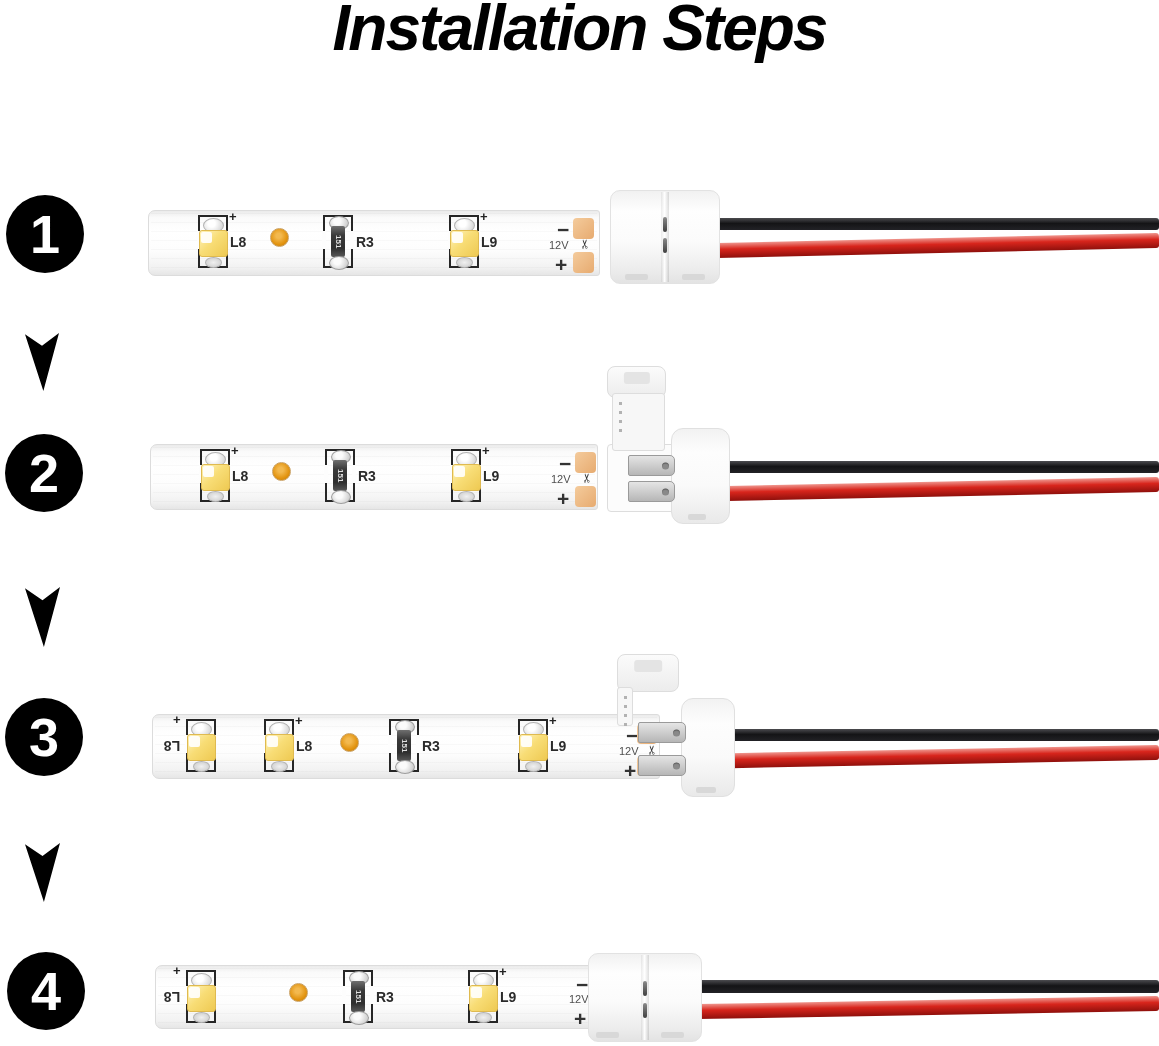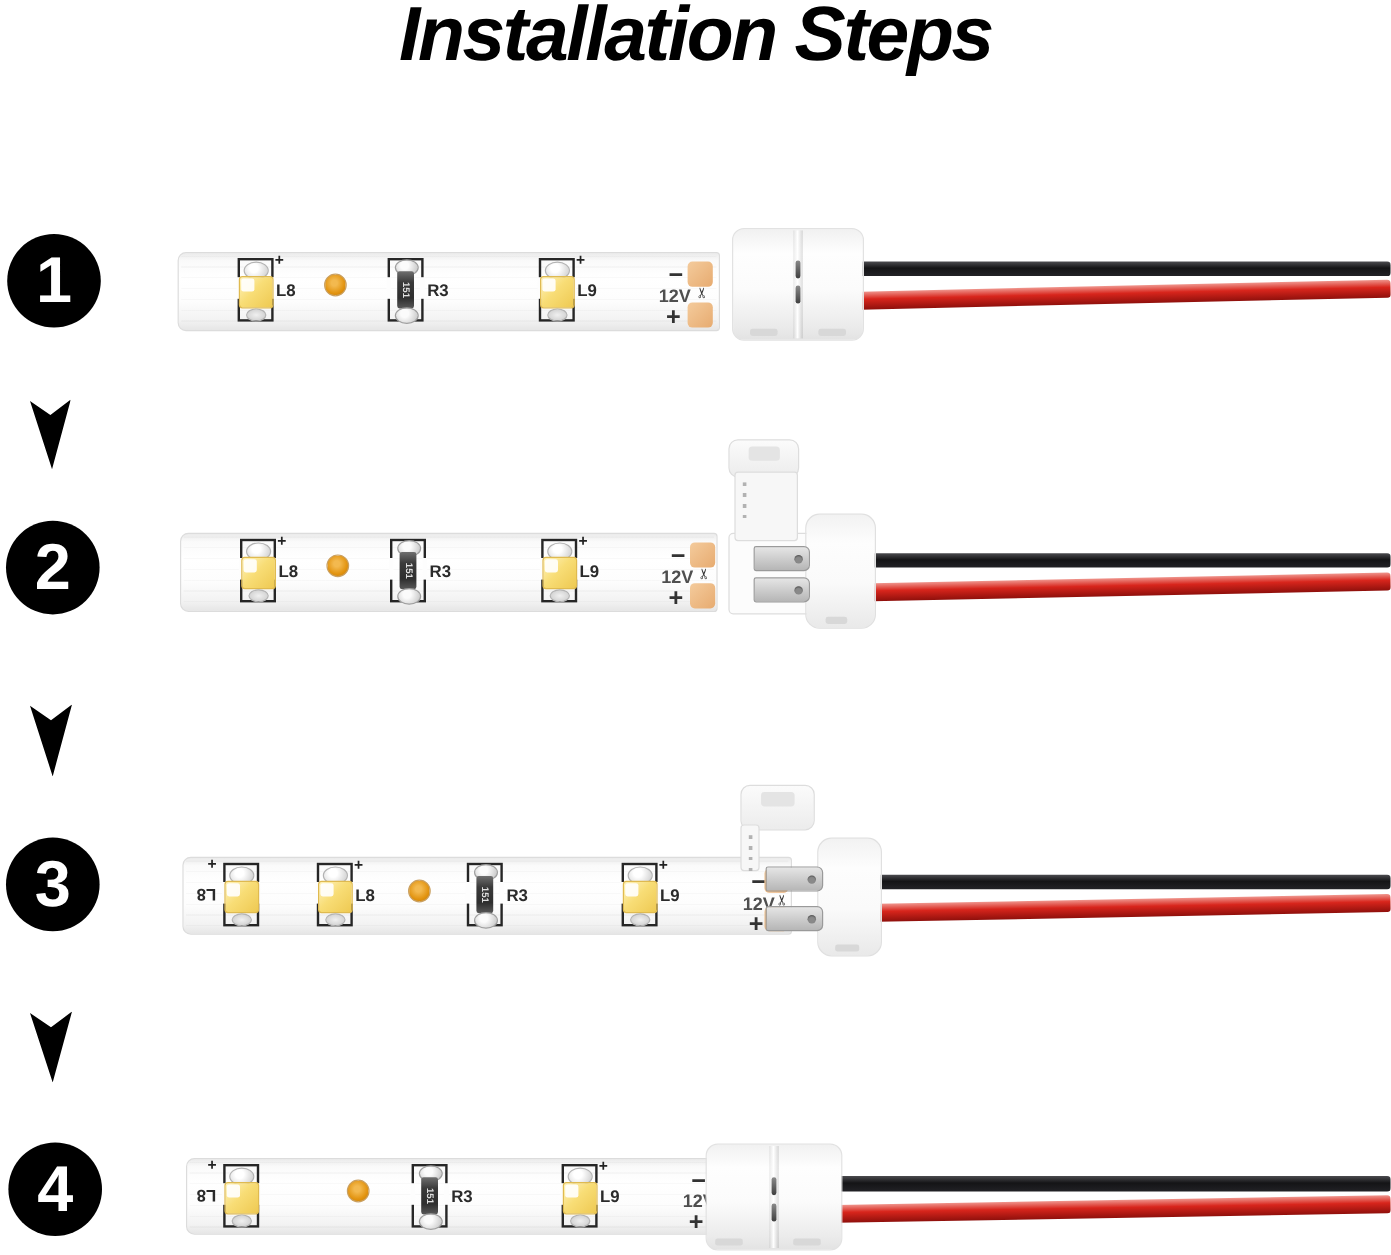--- a/index.html
+++ b/index.html
@@ -55,21 +55,21 @@
   .clabel.flip{transform:rotate(180deg);}
   .plus-mark{position:absolute;font-size:13px;font-weight:700;color:#222;line-height:1;}
 
   
   .solder-dot{position:absolute;width:17px;height:17px;border-radius:50%;
         background:radial-gradient(circle at 45% 40%,#f3b94f 18%,#e2930f 62%,#c07a0a 100%);
         border:1px solid #caa061;}
 
   
   .end-minus,.end-plus{position:absolute;font-size:21px;font-weight:700;color:#333;line-height:1;}
-  .end-volt{position:absolute;font-size:15px;font-weight:700;color:#4f4f4f;line-height:1;}
+  .end-volt{position:absolute;font-size:11px;font-weight:400;color:#4f4f4f;line-height:1;}
   .scissors{position:absolute;font-size:12px;color:#333;transform:rotate(-90deg);line-height:1;}
   .pad{position:absolute;width:21px;height:21px;border-radius:4px;
        background:linear-gradient(135deg,#f4cb9c,#e7ab70);}
 
   
   .conn-closed{position:absolute;z-index:5;border:1px solid #e2e2e2;border-radius:10px;
        background:linear-gradient(180deg,#f1f1f1 0%,#fefefe 22%,#fbfbfb 55%,#ebebeb 88%,#e3e3e3 100%);}
   .seam{position:absolute;left:50%;top:1px;bottom:1px;width:8px;transform:translateX(-50%);
        background:linear-gradient(90deg,rgba(0,0,0,0.07),rgba(255,255,255,0.95) 45%,rgba(0,0,0,0.12));}
   .seam-slot{position:absolute;left:50%;transform:translateX(-50%);width:4px;height:15px;border-radius:2px;

